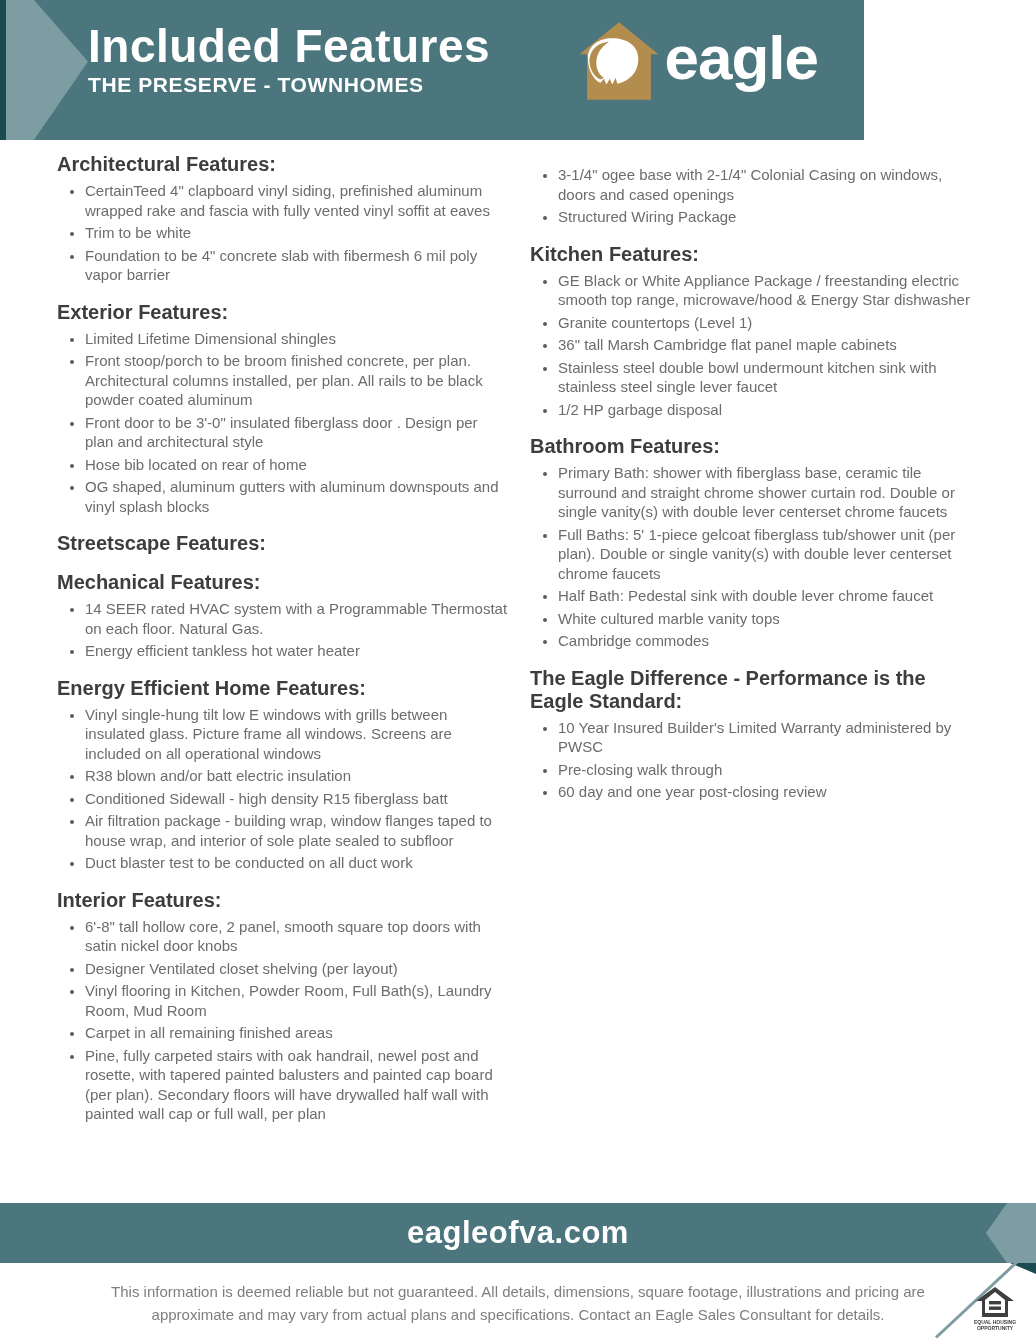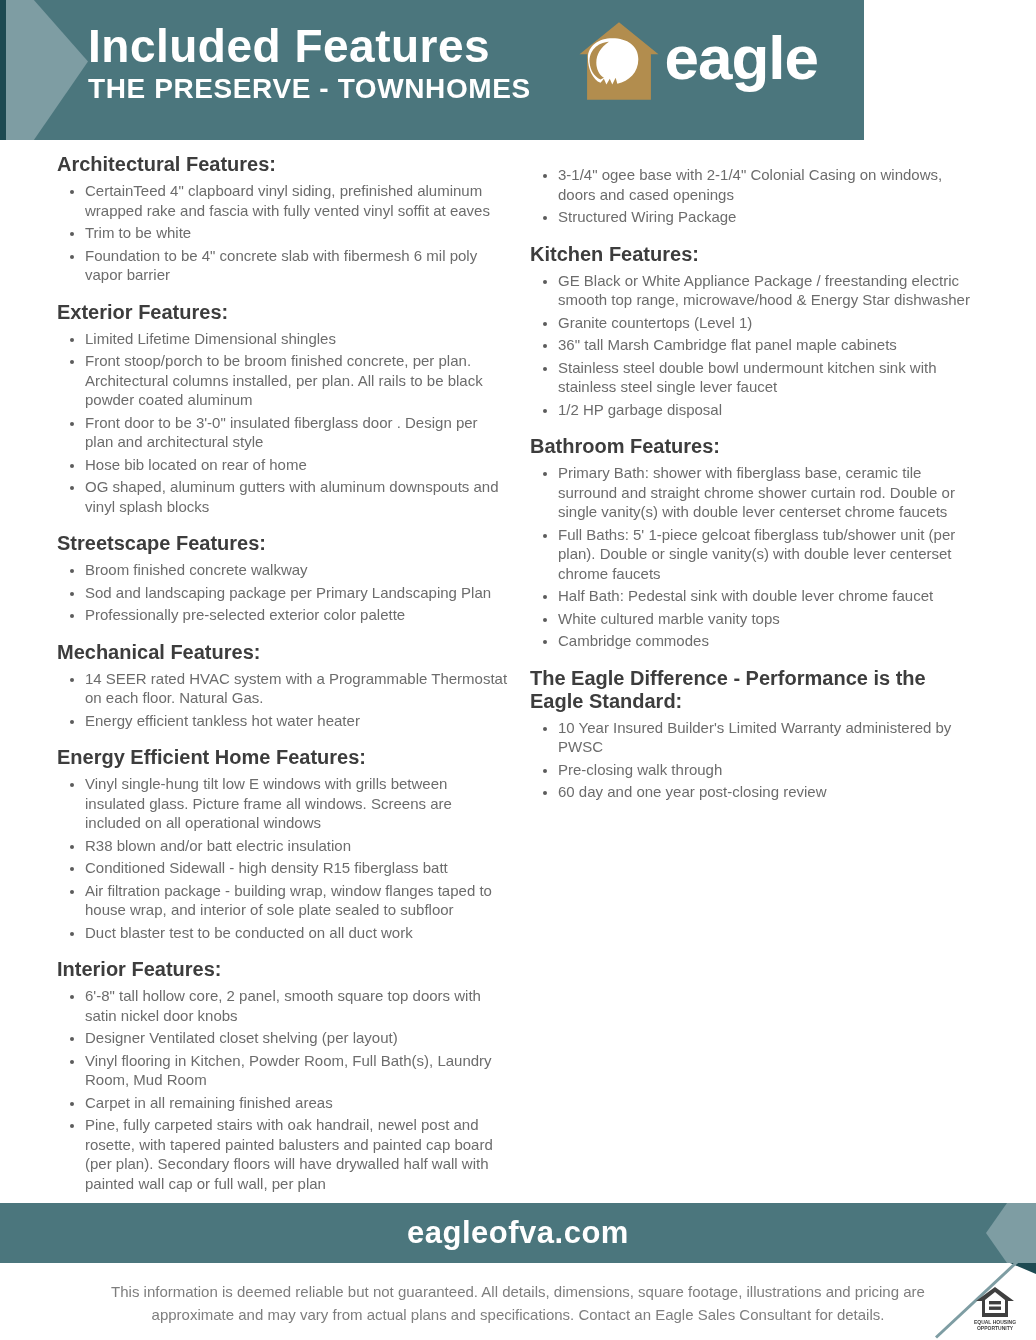--- a/index.html
+++ b/index.html
@@ -13,21 +13,21 @@
     background:#fff; overflow:hidden;
     font-family:"Liberation Sans", sans-serif;
   }
   
   .header-band{position:absolute; left:0; top:0; width:864px; height:140px; background:var(--teal);}
   .header-strip-dark{position:absolute; left:0; top:0; width:6px; height:140px; background:var(--tealDark);}
   .header-chevron{position:absolute; left:6px; top:0; width:82px; height:140px; background:var(--tealLight);
     clip-path:polygon(0 0,34% 0,100% 44%,34% 100%,0 100%);}
   .title-block{position:absolute; left:88px; top:22px; color:#fff;}
   .page-title{font-size:46px; font-weight:bold; letter-spacing:.5px; line-height:1.05;}
-  .page-subtitle{font-size:28px; font-weight:bold; letter-spacing:.6px; margin-top:3px;}
+  .page-subtitle{font-size:21px; font-weight:bold; letter-spacing:.6px; margin-top:3px;}
   .logo{position:absolute; right:46px; top:20px; display:flex; align-items:center;}
   .logo svg{width:84px; height:82px; display:block;}
   .logo-text{font-size:62px; font-weight:bold; color:#fff; letter-spacing:-1px; line-height:1; margin-left:3px; position:relative; top:-3px;}
   
   .col{position:absolute; top:153px;}
   .col-left{left:57px; width:452px;}
   .col-right{left:530px; width:442px;}
   .feature-section h2{font-size:20px; font-weight:bold; color:var(--headingText); margin:16px 0 5px; line-height:1.15;}
   .feature-section:first-child h2{margin-top:0;}
   .feature-section.no-heading ul{margin-top:12px;}
@@ -88,25 +88,20 @@
         <ul>
           <li>Limited Lifetime Dimensional shingles</li>
           <li>Front stoop/porch to be broom finished concrete, per plan. Architectural columns installed, per plan. All rails to be black powder coated aluminum</li>
           <li>Front door to be 3'-0" insulated fiberglass door . Design per plan and architectural style</li>
           <li>Hose bib located on rear of home</li>
           <li>OG shaped, aluminum gutters with aluminum downspouts and vinyl splash blocks</li>
         </ul>
       </section>
       <section class="feature-section">
         <h2>Streetscape Features:</h2>
-        <ul>
-          <li>Broom finished concrete walkway</li>
-          <li>Sod and landscaping package per Primary Landscaping Plan</li>
-          <li>Professionally pre-selected exterior color palette</li>
-        </ul>
       </section>
       <section class="feature-section">
         <h2>Mechanical Features:</h2>
         <ul>
           <li>14 SEER rated HVAC system with a Programmable Thermostat on each floor. Natural Gas.</li>
           <li>Energy efficient tankless hot water heater</li>
         </ul>
       </section>
       <section class="feature-section">
         <h2>Energy Efficient Home Features:</h2>

